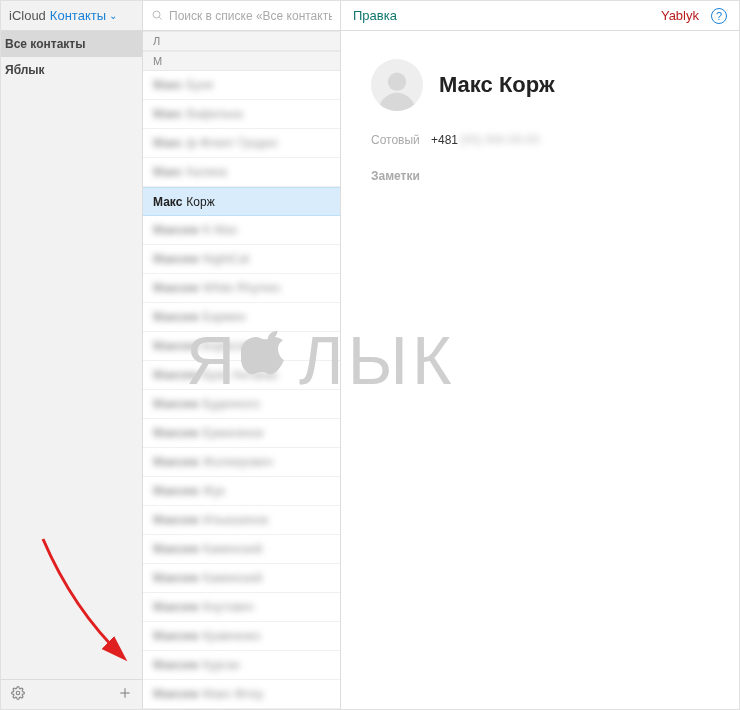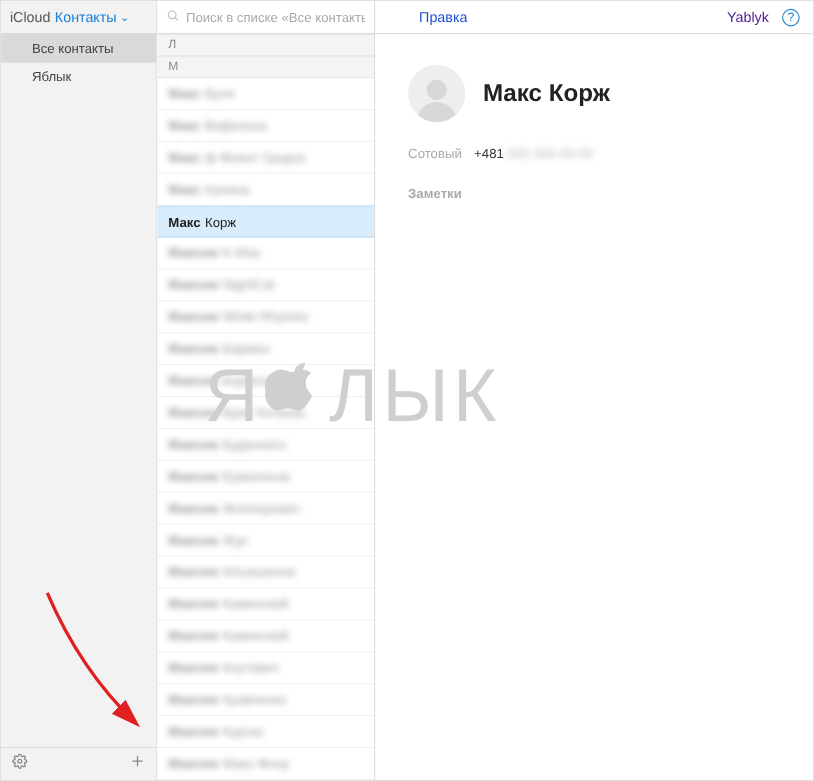--- a/index.html
+++ b/index.html
@@ -5,42 +5,42 @@
   * { box-sizing: border-box; margin: 0; padding: 0; }
   html, body { width: 740px; height: 710px; font-family: -apple-system, "Helvetica Neue", Arial, sans-serif; overflow: hidden; background: #fff; }
   .app { display: flex; width: 100%; height: 100%; position: relative; border: 1px solid #e0e0e0; }
   
   .sidebar { width: 142px; background: #f2f2f2; border-right: 1px solid #dcdcdc; display: flex; flex-direction: column; }
   .sb-header { height: 30px; display: flex; align-items: center; padding: 0 8px; font-size: 13px; border-bottom: 1px solid #dcdcdc; }
   .sb-header .brand { color: #555; }
   .sb-header .link { color: #1a82d6; margin-left: 4px; cursor: pointer; display:flex; align-items:center; gap:3px;}
   .chev { font-size: 10px; color:#1a82d6; }
   .groups { flex: 1; }
-  .group-item { height: 26px; display: flex; align-items: center; padding: 0 28px; font-size: 12px; color: #444; cursor: pointer; }
+  .group-item { height: 26px; display: flex; align-items: center; padding: 0 4px; font-size: 12px; color: #444; cursor: pointer; font-weight: bold; }
   .group-item.sel { background: #d9d9d9; }
   .sb-footer { height: 30px; border-top: 1px solid #dcdcdc; display: flex; align-items: center; justify-content: space-between; padding: 0 10px; color: #888; }
   .sb-footer .ic { cursor: pointer; }
   
   .listcol { width: 198px; border-right: 1px solid #dcdcdc; display: flex; flex-direction: column; background: #fff; }
   .search { height: 30px; border-bottom: 1px solid #dcdcdc; display: flex; align-items: center; padding: 0 8px; gap: 6px; }
   .search input { border: none; outline: none; font-size: 12px; width: 100%; color: #333; background: transparent; }
   .search input::placeholder { color: #aaa; }
   .mag { color:#bbb; }
   .scroll { flex: 1; overflow: hidden; }
   .section-h { background: #f4f4f4; color: #888; font-size: 11px; padding: 3px 10px; border-top:1px solid #e8e8e8; border-bottom:1px solid #e8e8e8; }
   .row { height: 29px; display: flex; align-items: center; padding: 0 10px; font-size: 12px; color: #222; border-bottom: 1px solid #f0f0f0; cursor: pointer; position: relative; }
   .row.selected { background: #d8ecfb; border-top:1px solid #bfe0f6; border-bottom:1px solid #bfe0f6; }
   .row .first { font-weight: 600; margin-right: 4px; }
   .row.blur .first, .row.blur .last { filter: blur(3px); color:#999; }
   
   .detail { flex: 1; display: flex; flex-direction: column; }
   .dt-header { height: 30px; border-bottom: 1px solid #dcdcdc; display: flex; align-items: center; justify-content: space-between; padding: 0 12px; font-size: 13px; }
-  .dt-header .edit { color: #1d4ed8; cursor: pointer; margin-left: 28px; }
+  .dt-header .edit { color: #0f766e; cursor: pointer; }
   .dt-header .right { display: flex; align-items: center; gap: 12px; }
-  .dt-header .site { color: #4c1d95; }
+  .dt-header .site { color: #b91c1c; }
   .help { width: 16px; height: 16px; border: 1.5px solid #1a82d6; border-radius: 50%; display:flex; align-items:center; justify-content:center; color:#1a82d6; font-size:11px; cursor:pointer; }
   .card { padding: 28px 30px 18px 30px; display: flex; align-items: center; gap: 16px; }
   .avatar { width: 52px; height: 52px; border-radius: 50%; background: #eee; display:flex; align-items:flex-end; justify-content:center; overflow:hidden; }
   .avatar svg { width: 44px; height: 44px; }
   .name { font-size: 22px; color: #222; font-weight: 700; }
   .fields { padding: 0 30px; font-size: 12px; }
   .fieldrow { display: flex; gap: 0; padding: 4px 0; }
   .flab { color: #aaa; width: 60px; text-align: left; }
   .fval { color: #333; }
   .fval .bl { filter: blur(3px); color:#bbb; margin-left:2px; }

